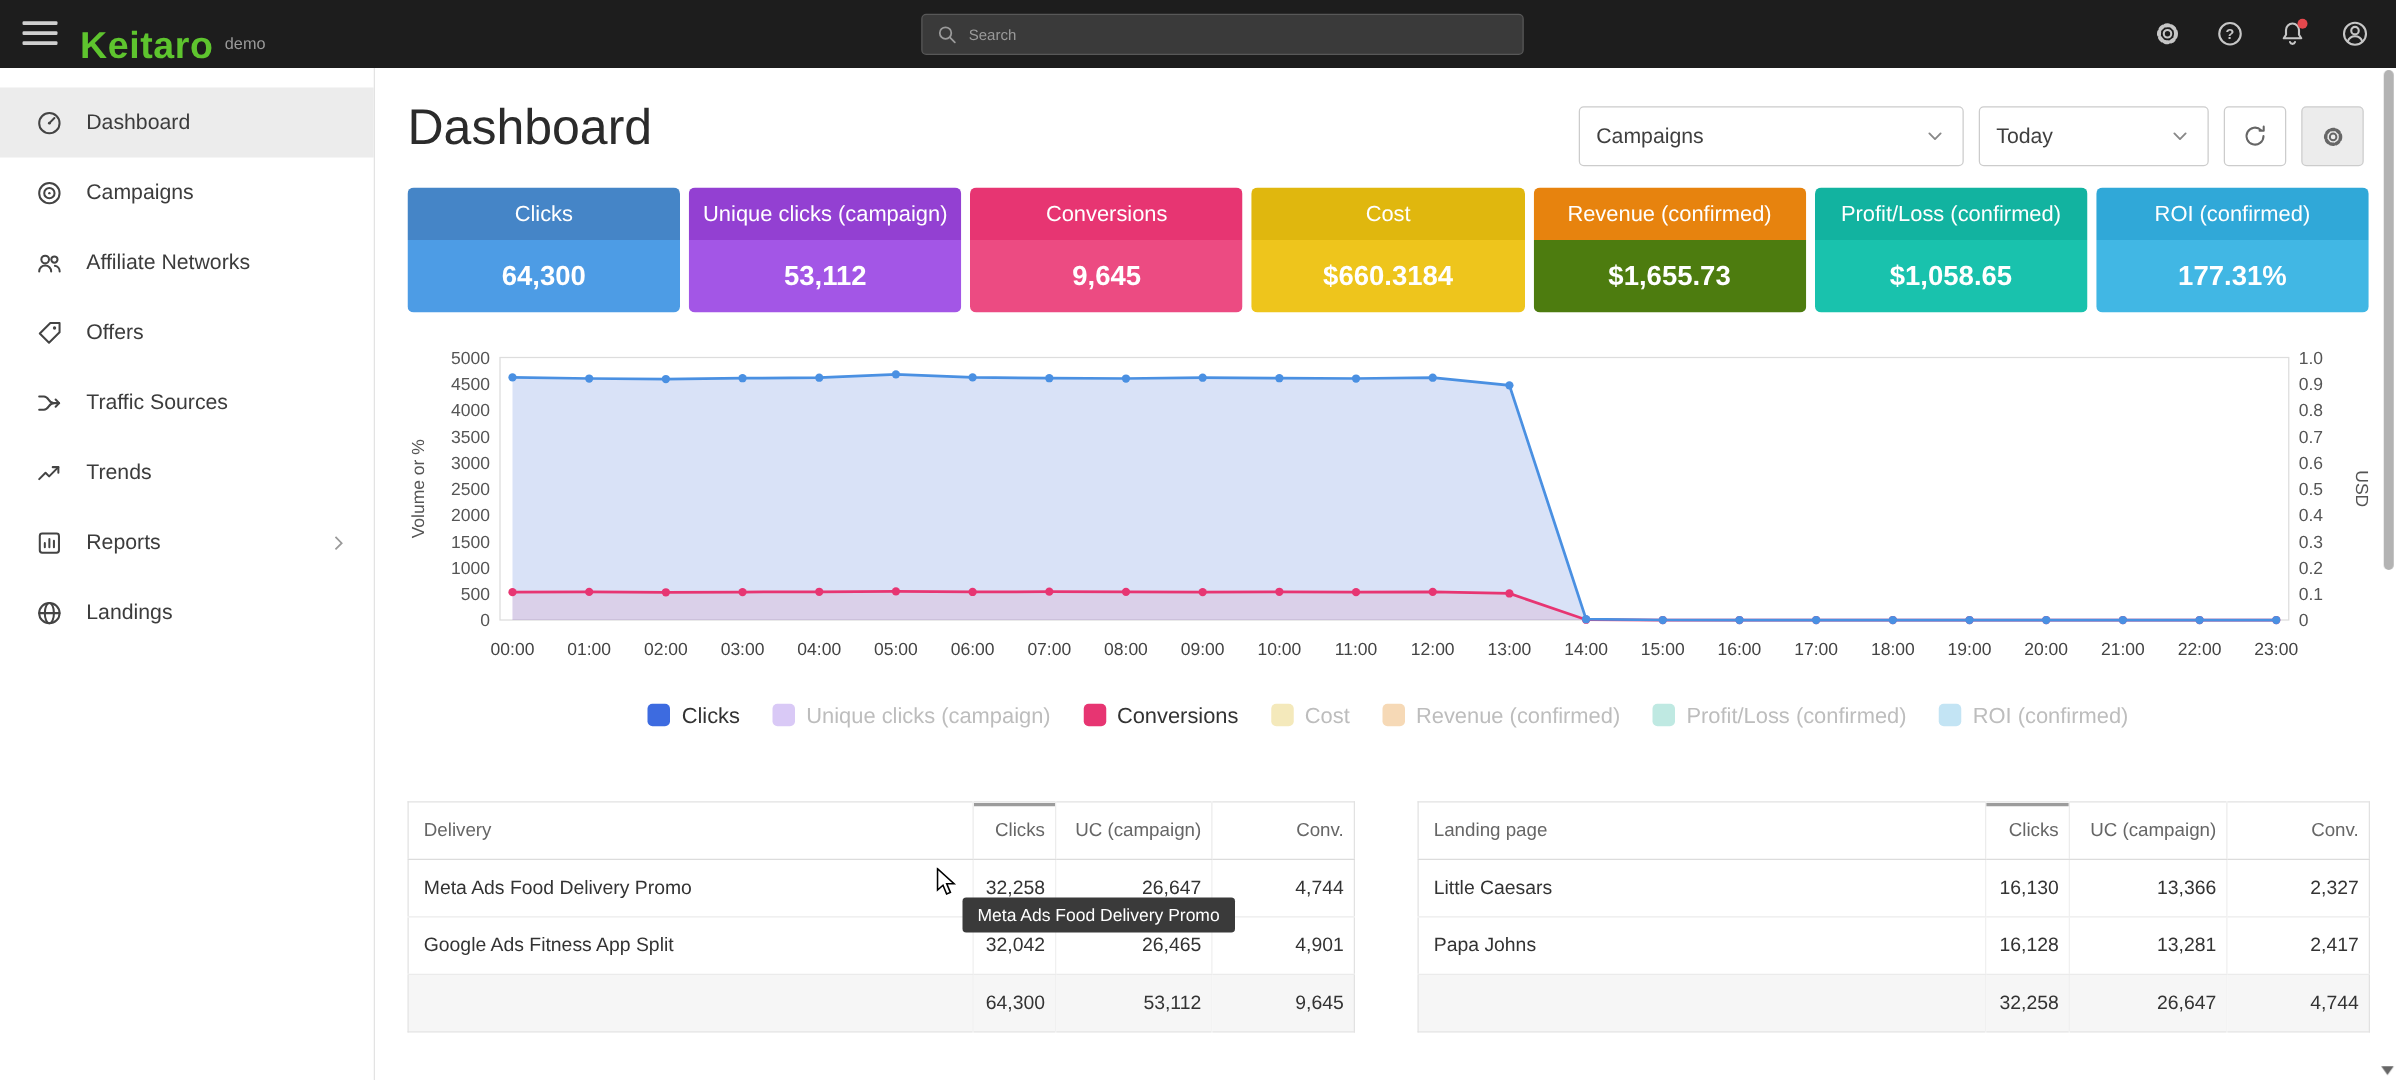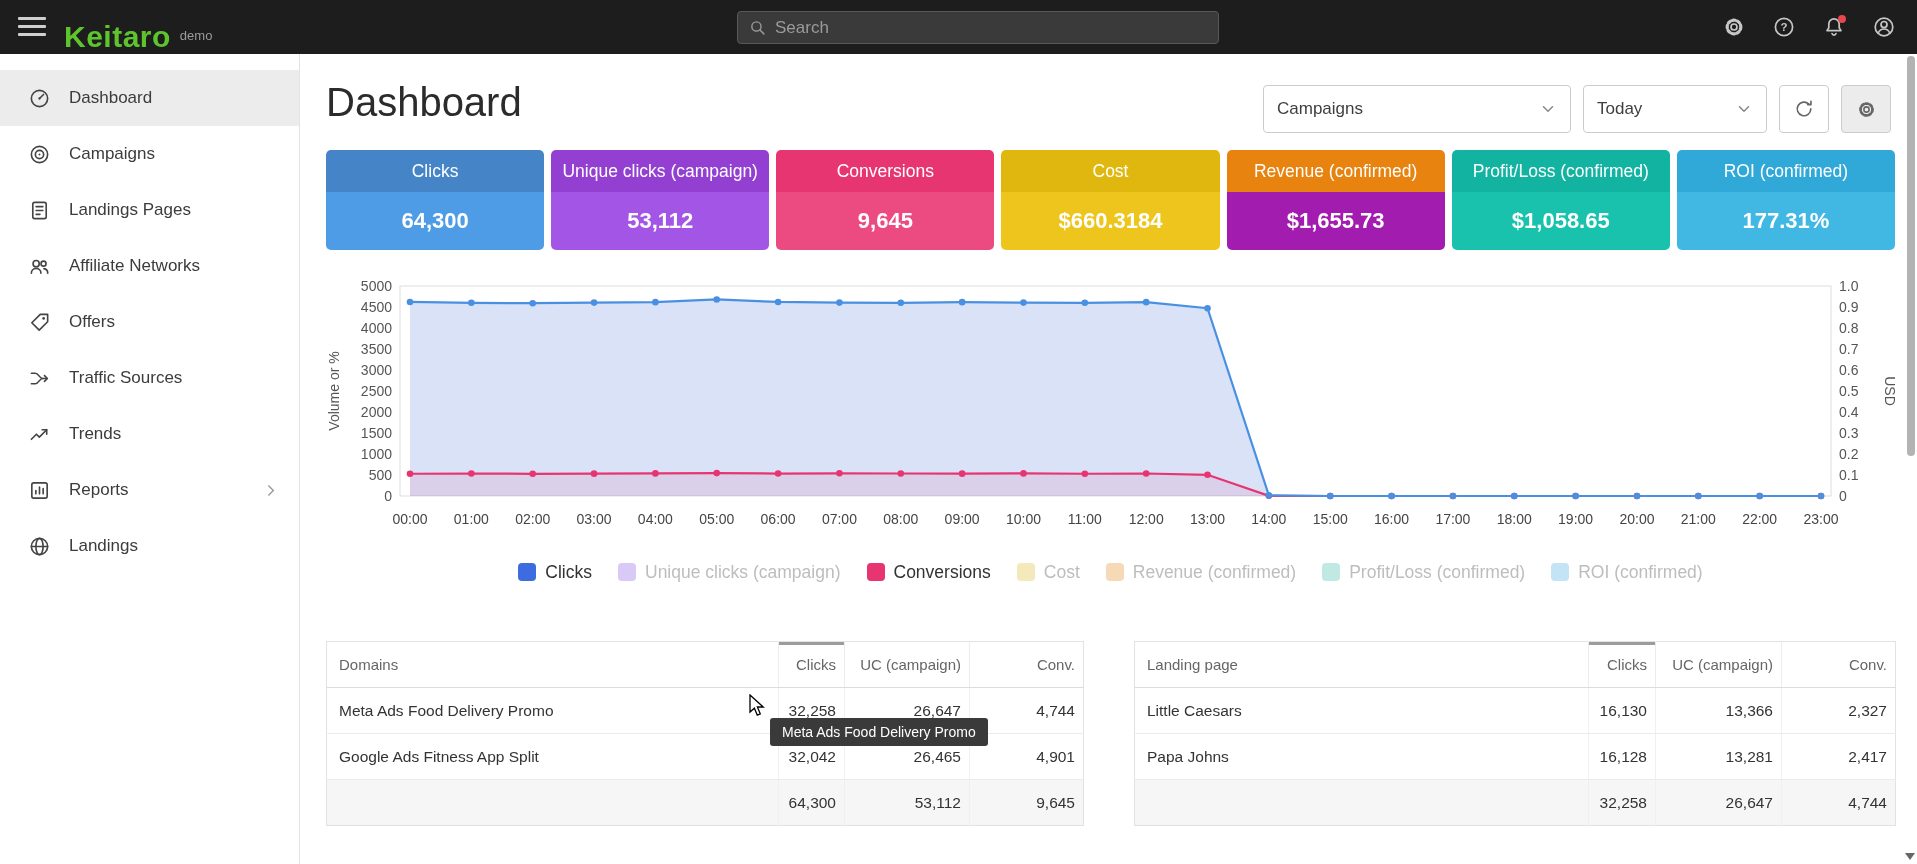--- a/index.html
+++ b/index.html
@@ -8,21 +8,21 @@
 
   
   .topbar { position:fixed; top:0; left:0; width:100%; height:54px; background:#1d1d1d; z-index:50; }
   .hamburger { position:absolute; left:18px; top:17px; width:28px; height:20px; cursor:pointer; }
   .hamburger span { display:block; height:2.6px; background:#cfcfcf; margin-bottom:5.4px; border-radius:1px; }
   .brand { position:absolute; left:64px; top:20px; font-size:30px; font-weight:bold; color:#5ec42e; letter-spacing:.5px; }
   .brand .demo { font-size:13px; font-weight:400; color:#9a9a9a; margin-left:9px; position:relative; top:-7px; letter-spacing:0; }
   .search { position:absolute; left:737px; top:11px; width:482px; height:33px; background:#3a3a3a;
     border:1px solid #585858; border-radius:4px; display:flex; align-items:center; padding:0 11px; }
   .search svg { flex:0 0 auto; }
-  .search input { flex:1; margin-left:9px; background:transparent; border:none; outline:none; color:#ddd; font-size:17px;
+  .search input { flex:1; margin-left:9px; background:transparent; border:none; outline:none; color:#ddd; font-size:12px;
     font-family:"Liberation Sans", sans-serif; }
   .search input::placeholder { color:#9a9a9a; }
   .top-icons { position:absolute; right:12px; top:7px; display:flex; gap:8px; }
   .tbtn { position:relative; width:42px; height:40px; display:flex; align-items:center; justify-content:center; cursor:pointer; }
   .tbtn svg { fill:none; stroke:#c6c6c6; stroke-width:1.7; stroke-linecap:round; stroke-linejoin:round; }
   .bell-dot { position:absolute; top:8px; right:9px; width:8px; height:8px; border-radius:50%; background:#e5484d; }
 
   
   .sidebar { position:fixed; top:54px; left:0; width:300px; height:810px; background:#fff;
     border-right:1px solid #e3e3e3; padding-top:16px; z-index:40; }
@@ -154,29 +154,20 @@
           <circle cx="12" cy="12" r="8.5"></circle>
           <circle cx="12" cy="12" r="4.3"></circle>
           <circle cx="12" cy="12" r="1" fill="currentColor" stroke="none"></circle>
         </svg>
       </span>
       <span>Campaigns</span>
     </div>
     <div class="side-item">
       <span class="sicon">
         <svg viewBox="0 0 24 24">
-          <rect x="5" y="3.5" width="14" height="17" rx="2"></rect>
-          <path d="M8.5 8h7M8.5 12h7M8.5 16h4"></path>
-        </svg>
-      </span>
-      <span>Landings Pages</span>
-    </div>
-    <div class="side-item">
-      <span class="sicon">
-        <svg viewBox="0 0 24 24">
           <circle cx="8.5" cy="9" r="3.2"></circle>
           <path d="M3.5 19c0-2.8 2.2-5 5-5s5 2.2 5 5"></path>
           <circle cx="16.2" cy="9" r="2.6"></circle>
           <path d="M16.6 14.2c2.3.3 4 2.3 4 4.8"></path>
         </svg>
       </span>
       <span>Affiliate Networks</span>
     </div>
     <div class="side-item">
       <span class="sicon">
@@ -274,21 +265,21 @@
       <div class="card">
         <div class="card-h" style="background:#e73572">Conversions</div>
         <div class="card-v" style="background:#ec4b82">9,645</div>
       </div>
       <div class="card">
         <div class="card-h" style="background:#e0b70e">Cost</div>
         <div class="card-v" style="background:#eec51c">$660.3184</div>
       </div>
       <div class="card">
         <div class="card-h" style="background:#e7830e">Revenue (confirmed)</div>
-        <div class="card-v" style="background:#a21caf">$1,655.73</div>
+        <div class="card-v" style="background:#4d7c0f">$1,655.73</div>
       </div>
       <div class="card">
         <div class="card-h" style="background:#12b3a0">Profit/Loss (confirmed)</div>
         <div class="card-v" style="background:#19c2ad">$1,058.65</div>
       </div>
       <div class="card">
         <div class="card-h" style="background:#30a8d8">ROI (confirmed)</div>
         <div class="card-v" style="background:#41b7e4">177.31%</div>
       </div>
     </div>
@@ -433,21 +424,21 @@
   <div class="tbl" id="tbl-campaigns">
       <table>
         <colgroup>
           <col style="width:452px">
           <col style="width:66px">
           <col style="width:125px">
           <col style="width:114px">
         </colgroup>
         <thead>
           <tr>
-            <th class="">Domains</th>
+            <th class="">Delivery</th>
             <th class="num sorted">Clicks</th>
             <th class="num ">UC (campaign)</th>
             <th class="num ">Conv.</th>
           </tr>
         </thead>
         <tbody>
           <tr>
             <td class="">Meta Ads Food Delivery Promo</td>
             <td class="num">32,258</td>
             <td class="num">26,647</td>

